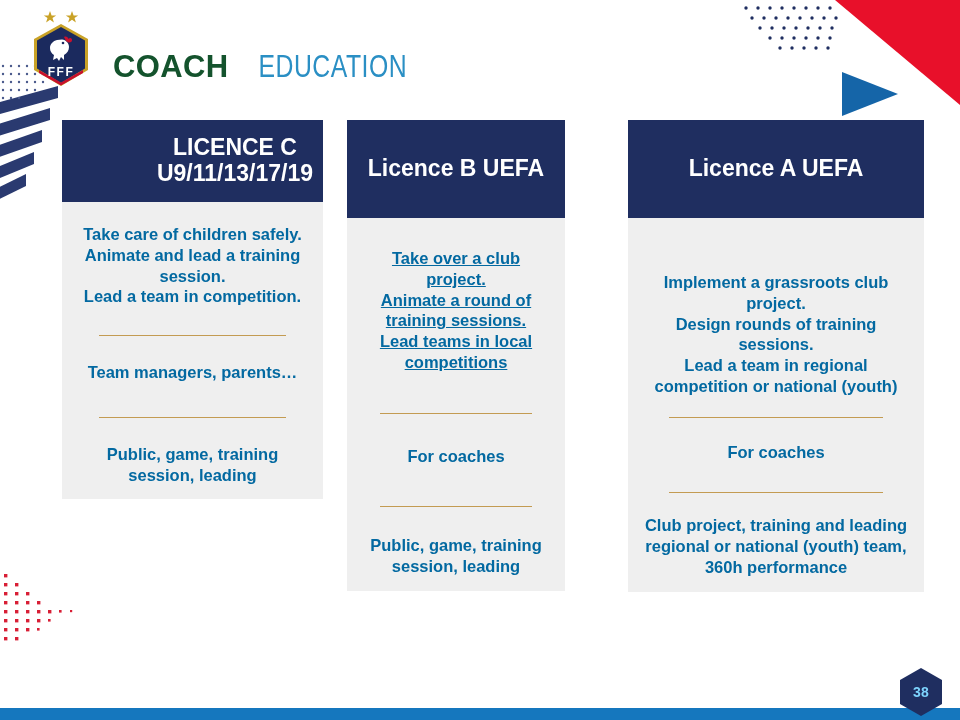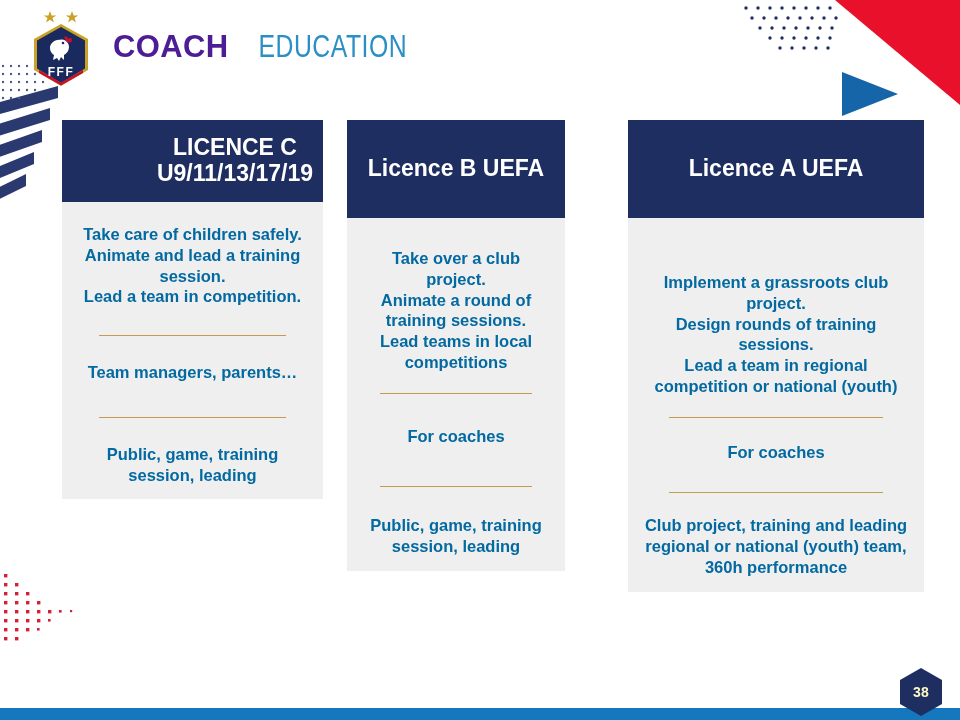--- a/index.html
+++ b/index.html
@@ -105,21 +105,21 @@
     width: 42px;
     height: 48px;
     background: #1F2E60;
     clip-path: polygon(50% 0%, 100% 25%, 100% 75%, 50% 100%, 0% 75%, 0% 25%);
     z-index: 6;
     display: flex;
     align-items: center;
     justify-content: center;
   }
   .page-badge span {
-    color: #fef9c3;
+    color: #7dd3fc;
     font-size: 14px;
     font-weight: bold;
     letter-spacing: 0.3px;
   }
 
   
   .header {
     position: absolute;
     left: 0;
     top: 0;
@@ -141,22 +141,23 @@
     left: 113px;
     top: 29px;
     display: flex;
     align-items: baseline;
     gap: 11px;
     white-space: nowrap;
   }
   .brand-coach {
     font-size: 31px;
     font-weight: bold;
-    color: #4c1d95;
+    color: #14532d;
     letter-spacing: 0.4px;
+    margin-top: 20px;
   }
   .brand-education {
     font-size: 31px;
     font-weight: normal;
     color: #2A8FC4;
     letter-spacing: 0.6px;
     transform: scaleX(0.80);
     transform-origin: left baseline;
     font-family: "Liberation Sans Narrow", "Liberation Sans", sans-serif;
   }
@@ -226,21 +227,21 @@
   #card-1 .divider-1 { margin-top: 12px; margin-bottom: 26px; }
   #card-1 .sec-2 { margin-bottom: 24px; }
   #card-1 .divider-2 { margin-top: 10px; margin-bottom: 26px; }
 
   
   #card-2 { left: 347px; top: 120px; width: 218px; }
   #card-2 .card-header { height: 98px; }
   #card-2 .card-header .ttl { font-size: 23px; }
   #card-2 .card-body { height: 410px; padding-top: 30px; }
   #card-2 .sec { font-size: 16.5px; }
-  #card-2 .sec-1 { margin-bottom: 8px; }
+  #card-2 .sec-1 { margin-bottom: 28px; text-decoration: underline; }
   #card-2 .divider-1 { margin-top: 12px; margin-bottom: 32px; }
   #card-2 .sec-2 { margin-bottom: 30px; }
   #card-2 .divider-2 { margin-top: 10px; margin-bottom: 28px; }
 
   
   #card-3 { left: 628px; top: 120px; width: 296px; }
   #card-3 .card-header { height: 98px; }
   #card-3 .card-header .ttl { font-size: 23px; }
   #card-3 .card-body { height: 442px; padding-top: 14px; }
   #card-3 .sec { font-size: 16.5px; }

